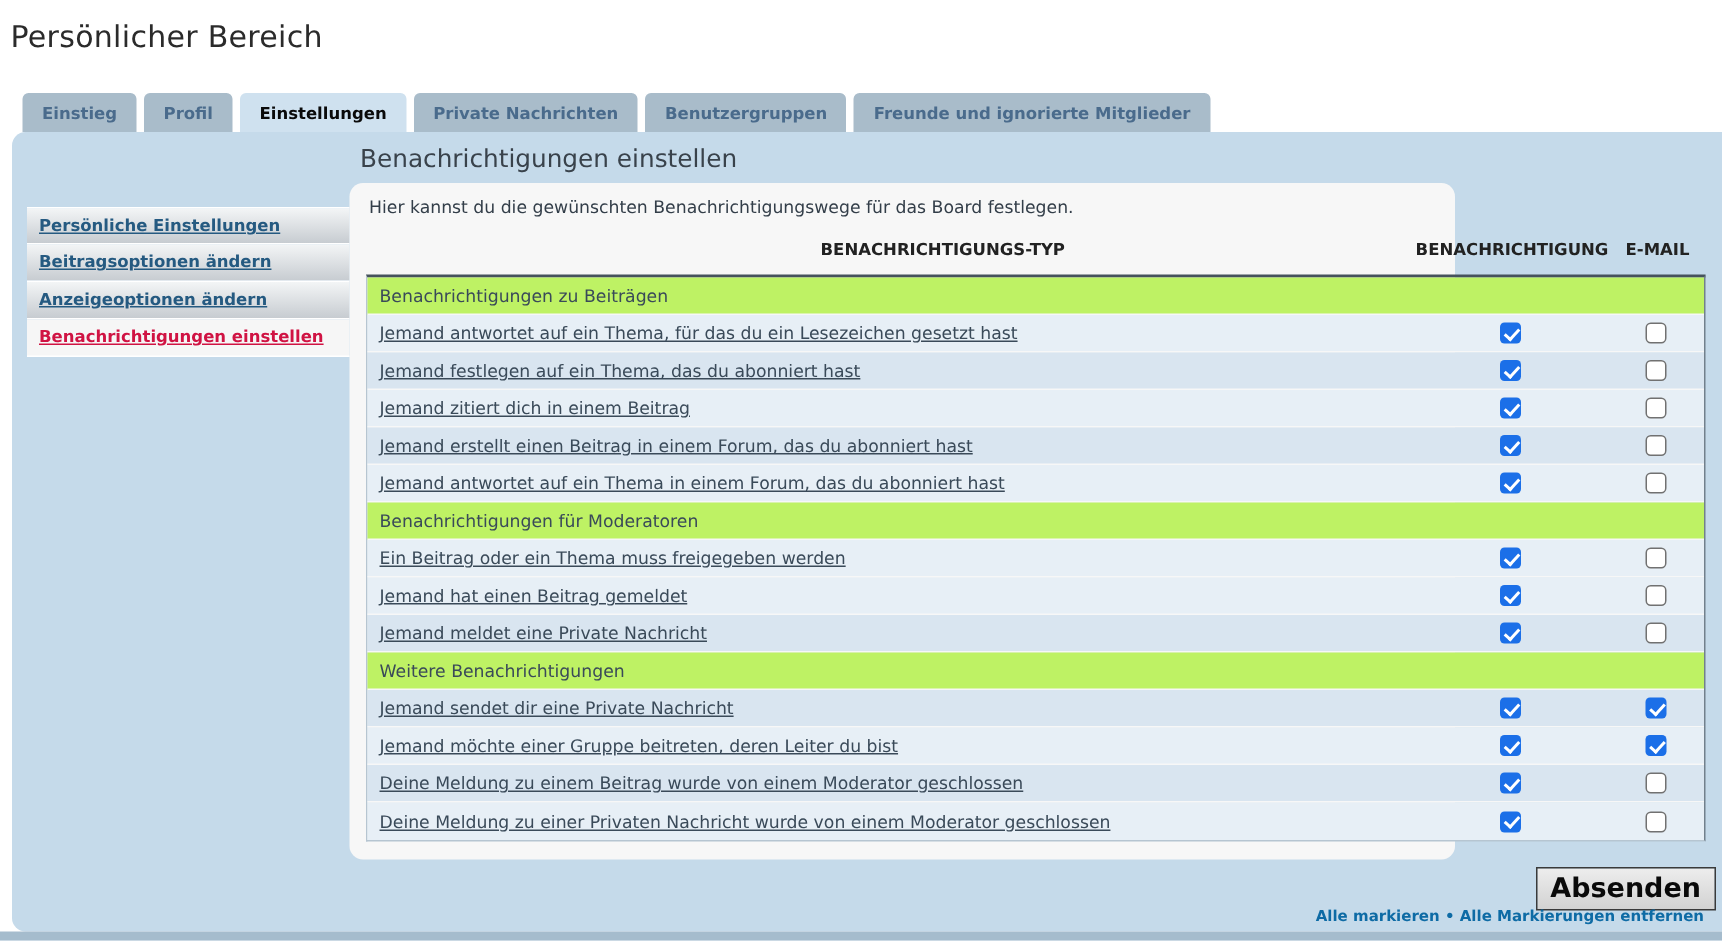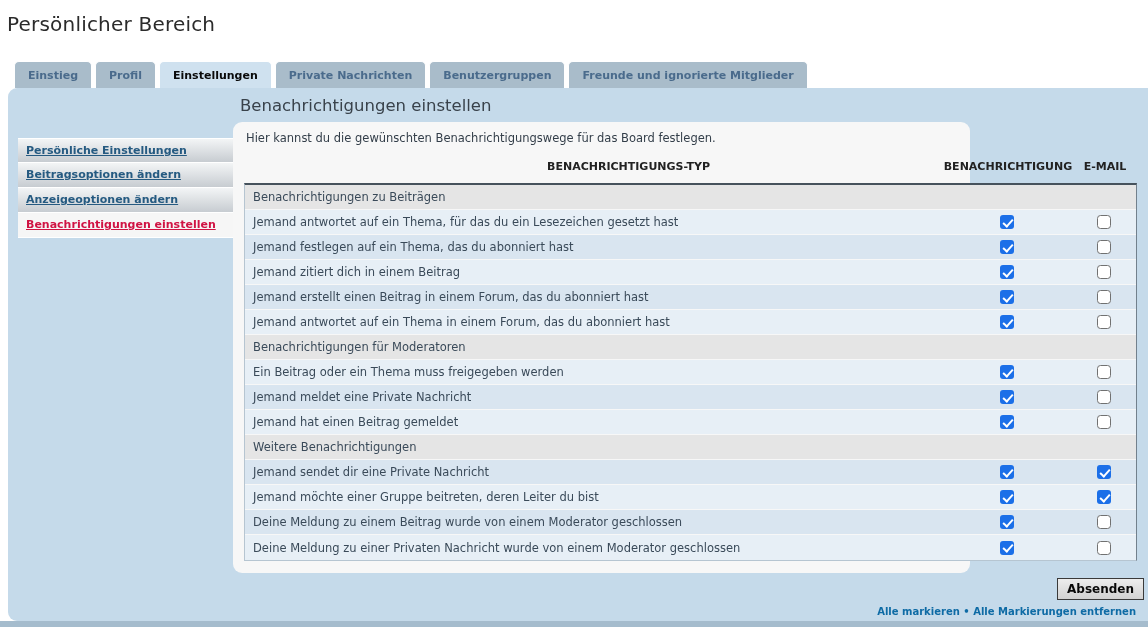--- a/index.html
+++ b/index.html
@@ -38,38 +38,38 @@
   .th-label { flex:1; text-align:center; padding-left:70px; }
   .th-notif { width:130px; text-align:center; }
   .th-email { width:64px; text-align:center; }
 
   .ntable { position:absolute; left:11px; top:61px; width:893px;
     border-top:2px solid #46525c; border-right:1px solid #72808c;
     border-left:1px solid #b6c5d1; border-bottom:1px solid #b6c5d1; }
   .row { height:25px; display:flex; align-items:center;
     border-bottom:1px solid #f7f7f7; font-size:11.5px; color:#3a4a59; }
   .row:last-child { border-bottom:none; }
-  .row.section { background:#e5e5e5; padding-left:8px; }
+  .row.section { background:#bef264; padding-left:8px; }
   .row.light { background:#e7eff6; }
   .row.dark  { background:#d9e5f0; }
-  .cell-label { flex:1; padding-left:8px; overflow:hidden; white-space:nowrap; }
+  .cell-label { flex:1; padding-left:8px; overflow:hidden; white-space:nowrap;text-decoration:underline; }
   .cell-notif { width:130px; display:flex; justify-content:center; }
   .cell-email { width:64px; display:flex; justify-content:center; }
 
   .cb { width:14px; height:14px; display:inline-block; position:relative;
     cursor:pointer; }
   .cb.unchecked { background:#fff; border:1.5px solid #717171; border-radius:3.5px; }
   .cb.checked { background:#1b6fe8; border-radius:3px; }
   .cb.checked::after { content:''; position:absolute; left:4.5px; top:1.5px;
     width:4px; height:8px; border:solid #fff; border-width:0 2px 2px 0;
     transform:rotate(42deg); }
 
   .submit-btn { position:absolute; right:4px; top:490px; padding:3px 9px;
     font-family:"DejaVu Sans","Liberation Sans",sans-serif;
-    font-size:12px; font-weight:bold; color:#0a0a0a;
+    font-size:18px; font-weight:bold; color:#0a0a0a;
     background:linear-gradient(#ededed,#d2d2d2); border:1.5px solid #3a3a3a;
     cursor:pointer; }
   .mark-links { position:absolute; right:12px; top:518px; font-size:10px;
     color:#0e6ba5;font-weight:bold; }
   .mark-links a { color:#0e6ba5; text-decoration:none; cursor:pointer; }
 
   .footer-bar { position:absolute; left:0; top:621px; width:1148px; height:6px;
     background:#a5bccd; }
 </style>
 </head>
@@ -165,32 +165,32 @@
   <div class="row light">
     <div class="cell-label">Ein Beitrag oder ein Thema muss freigegeben werden</div>
     <div class="cell-notif">
             <span class="cb checked"></span>
           </div>
     <div class="cell-email">
             <span class="cb unchecked"></span>
           </div>
   </div>
 
+  <div class="row light">
+    <div class="cell-label">Jemand hat einen Beitrag gemeldet</div>
+    <div class="cell-notif">
+            <span class="cb checked"></span>
+          </div>
+    <div class="cell-email">
+            <span class="cb unchecked"></span>
+          </div>
+  </div>
+
   <div class="row dark">
     <div class="cell-label">Jemand meldet eine Private Nachricht</div>
-    <div class="cell-notif">
-            <span class="cb checked"></span>
-          </div>
-    <div class="cell-email">
-            <span class="cb unchecked"></span>
-          </div>
-  </div>
-
-  <div class="row light">
-    <div class="cell-label">Jemand hat einen Beitrag gemeldet</div>
     <div class="cell-notif">
             <span class="cb checked"></span>
           </div>
     <div class="cell-email">
             <span class="cb unchecked"></span>
           </div>
   </div>
 
   <div class="row section">
     <span class="sec-label">Weitere Benachrichtigungen</span>

